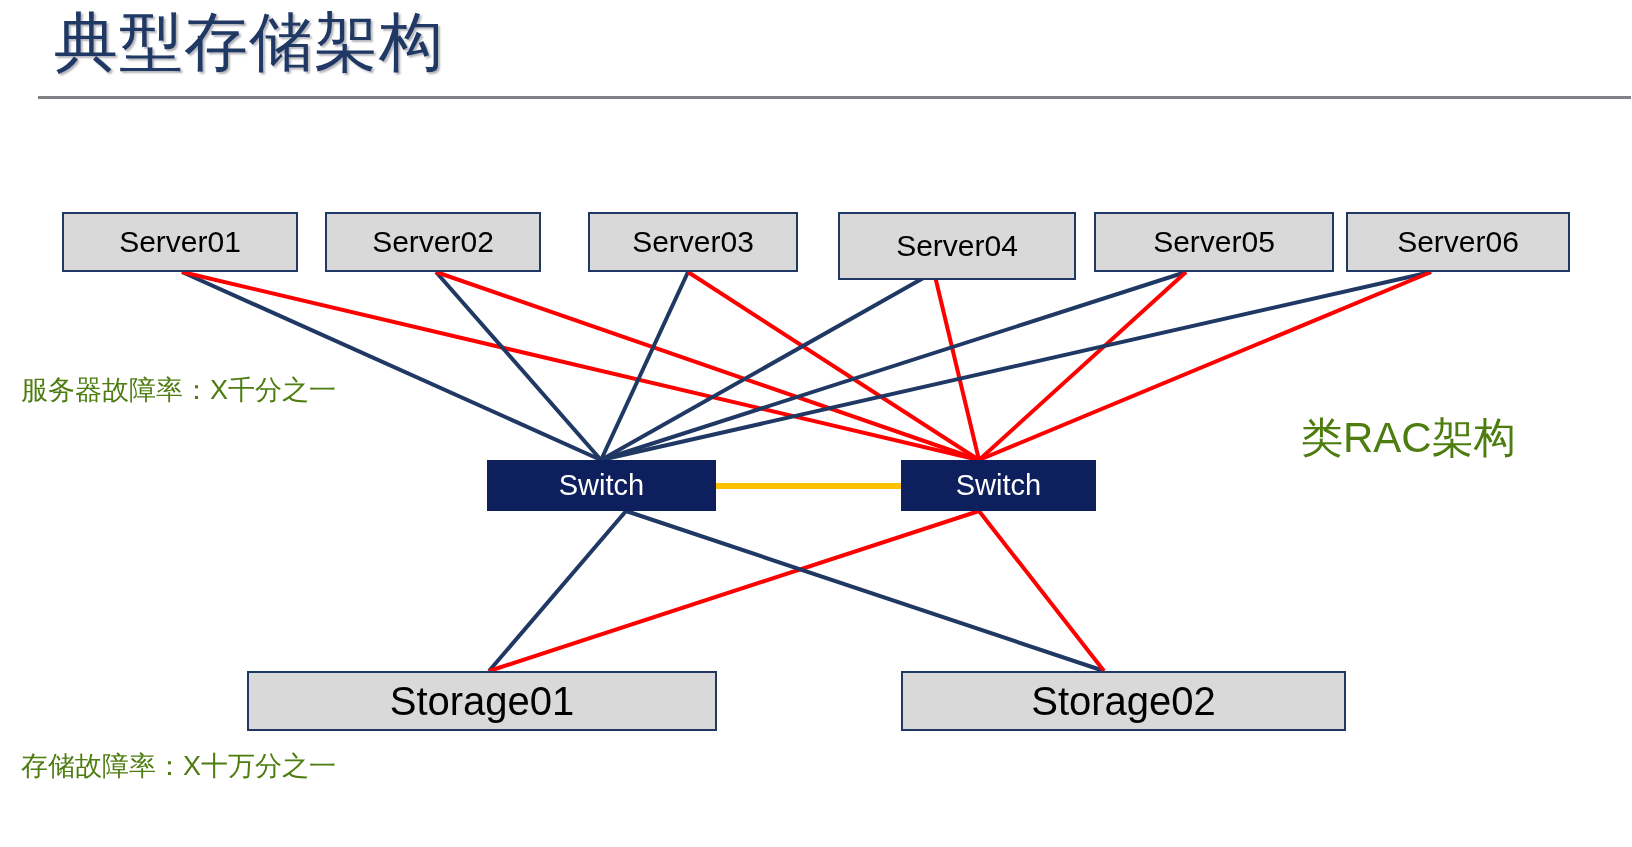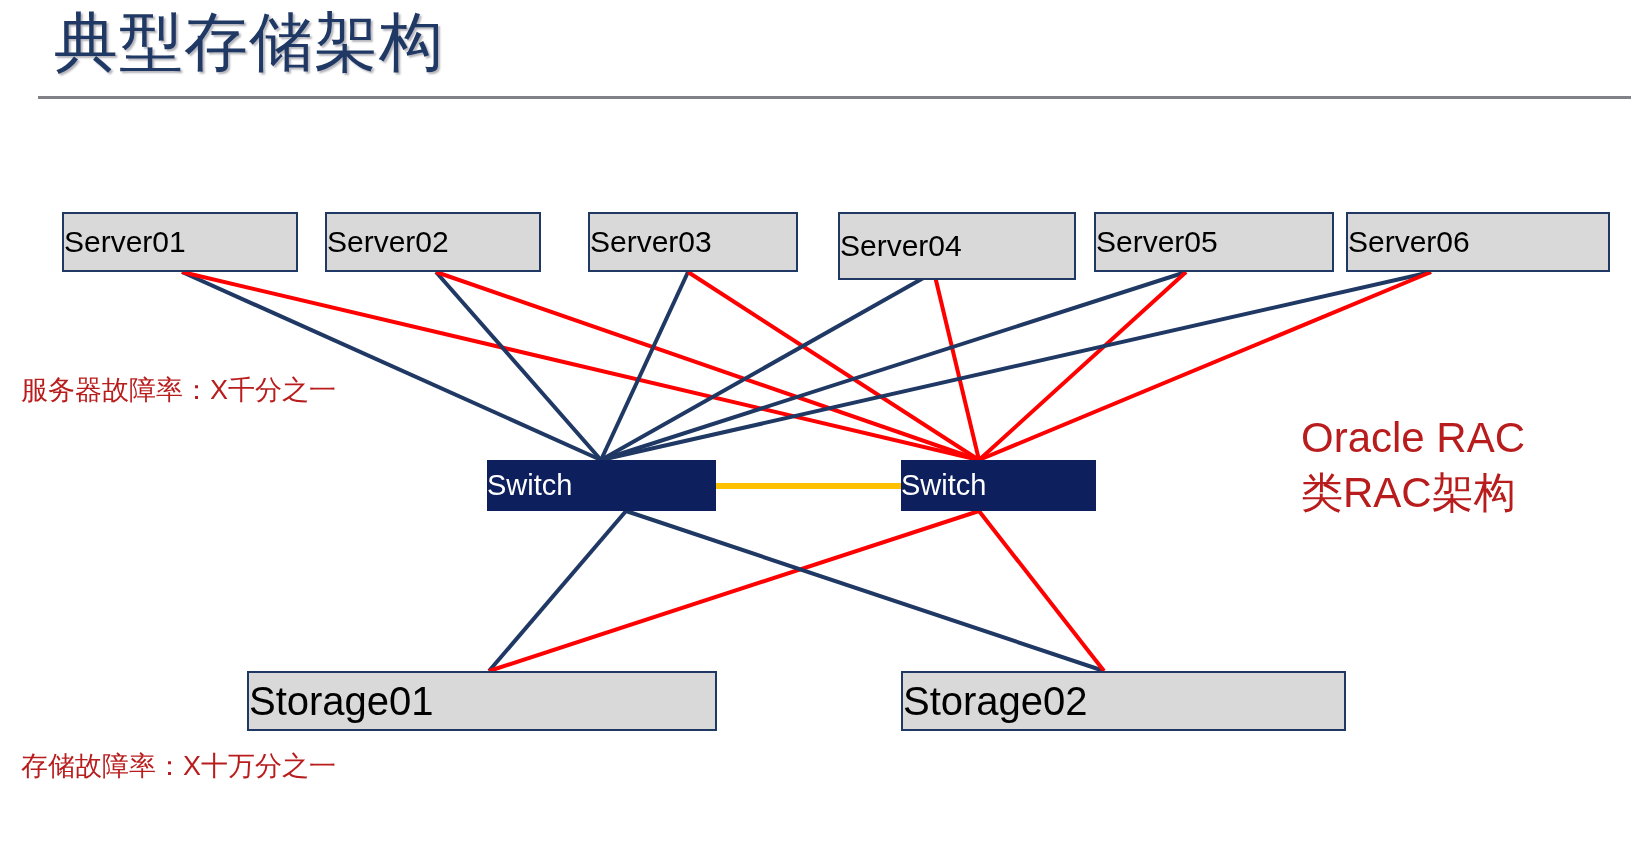--- a/index.html
+++ b/index.html
@@ -49,21 +49,21 @@
     width: 1632px;
     height: 847px;
   }
 
   
   .node {
     position: absolute;
     box-sizing: border-box;
     display: flex;
     align-items: center;
-    justify-content: flex-start;
+    justify-content: center;
     text-align: center;
     white-space: nowrap;
   }
   .node.server {
     background: #d9d9d9;
     border: 2px solid #1f3864;
     color: #000000;
     font-size: 30px;
   }
   .node.storage {
@@ -75,21 +75,21 @@
   .node.switch {
     background: #0d1f5c;
     border: none;
     color: #ffffff;
     font-size: 29px;
   }
 
   
   .annot {
     position: absolute;
-    color: #b91c1c;
+    color: #4d7c0f;
     white-space: nowrap;
   }
   .annot.rate {
     font-size: 27px;
     line-height: 1.2;
   }
   .annot.cluster {
     font-size: 42px;
     line-height: 1.32;
     text-align: left;
@@ -132,21 +132,21 @@
   </div>
   <div class="node server" style="left: 572px; top: 212px; width: 210px; height: 60px;">
     <span>Server03</span>
   </div>
   <div class="node server" style="left: 822px; top: 212px; width: 238px; height: 68px;">
     <span>Server04</span>
   </div>
   <div class="node server" style="left: 1078px; top: 212px; width: 240px; height: 60px;">
     <span>Server05</span>
   </div>
-  <div class="node server" style="left: 1330px; top: 212px; width: 264px; height: 60px;">
+  <div class="node server" style="left: 1330px; top: 212px; width: 224px; height: 60px;">
     <span>Server06</span>
   </div>
 
   <div class="node switch" style="left: 471px; top: 460px; width: 229px; height: 51px;">
     <span>Switch</span>
   </div>
   <div class="node switch" style="left: 885px; top: 460px; width: 195px; height: 51px;">
     <span>Switch</span>
   </div>
 
@@ -155,17 +155,16 @@
   </div>
   <div class="node storage" style="left: 885px; top: 671px; width: 445px; height: 60px;">
     <span>Storage02</span>
   </div>
 
   <div class="annot rate" style="left:5px; top:374px;">服务器故障率：X千分之一</div>
 
   <div class="annot rate" style="left:5px; top:750px;">存储故障率：X十万分之一</div>
 
   <div class="annot cluster" style="left:1285px; top:410px;">
-    <div>Oracle RAC</div>
     <div>类RAC架构</div>
   </div>
 
 </div>
 
 </body></html>

